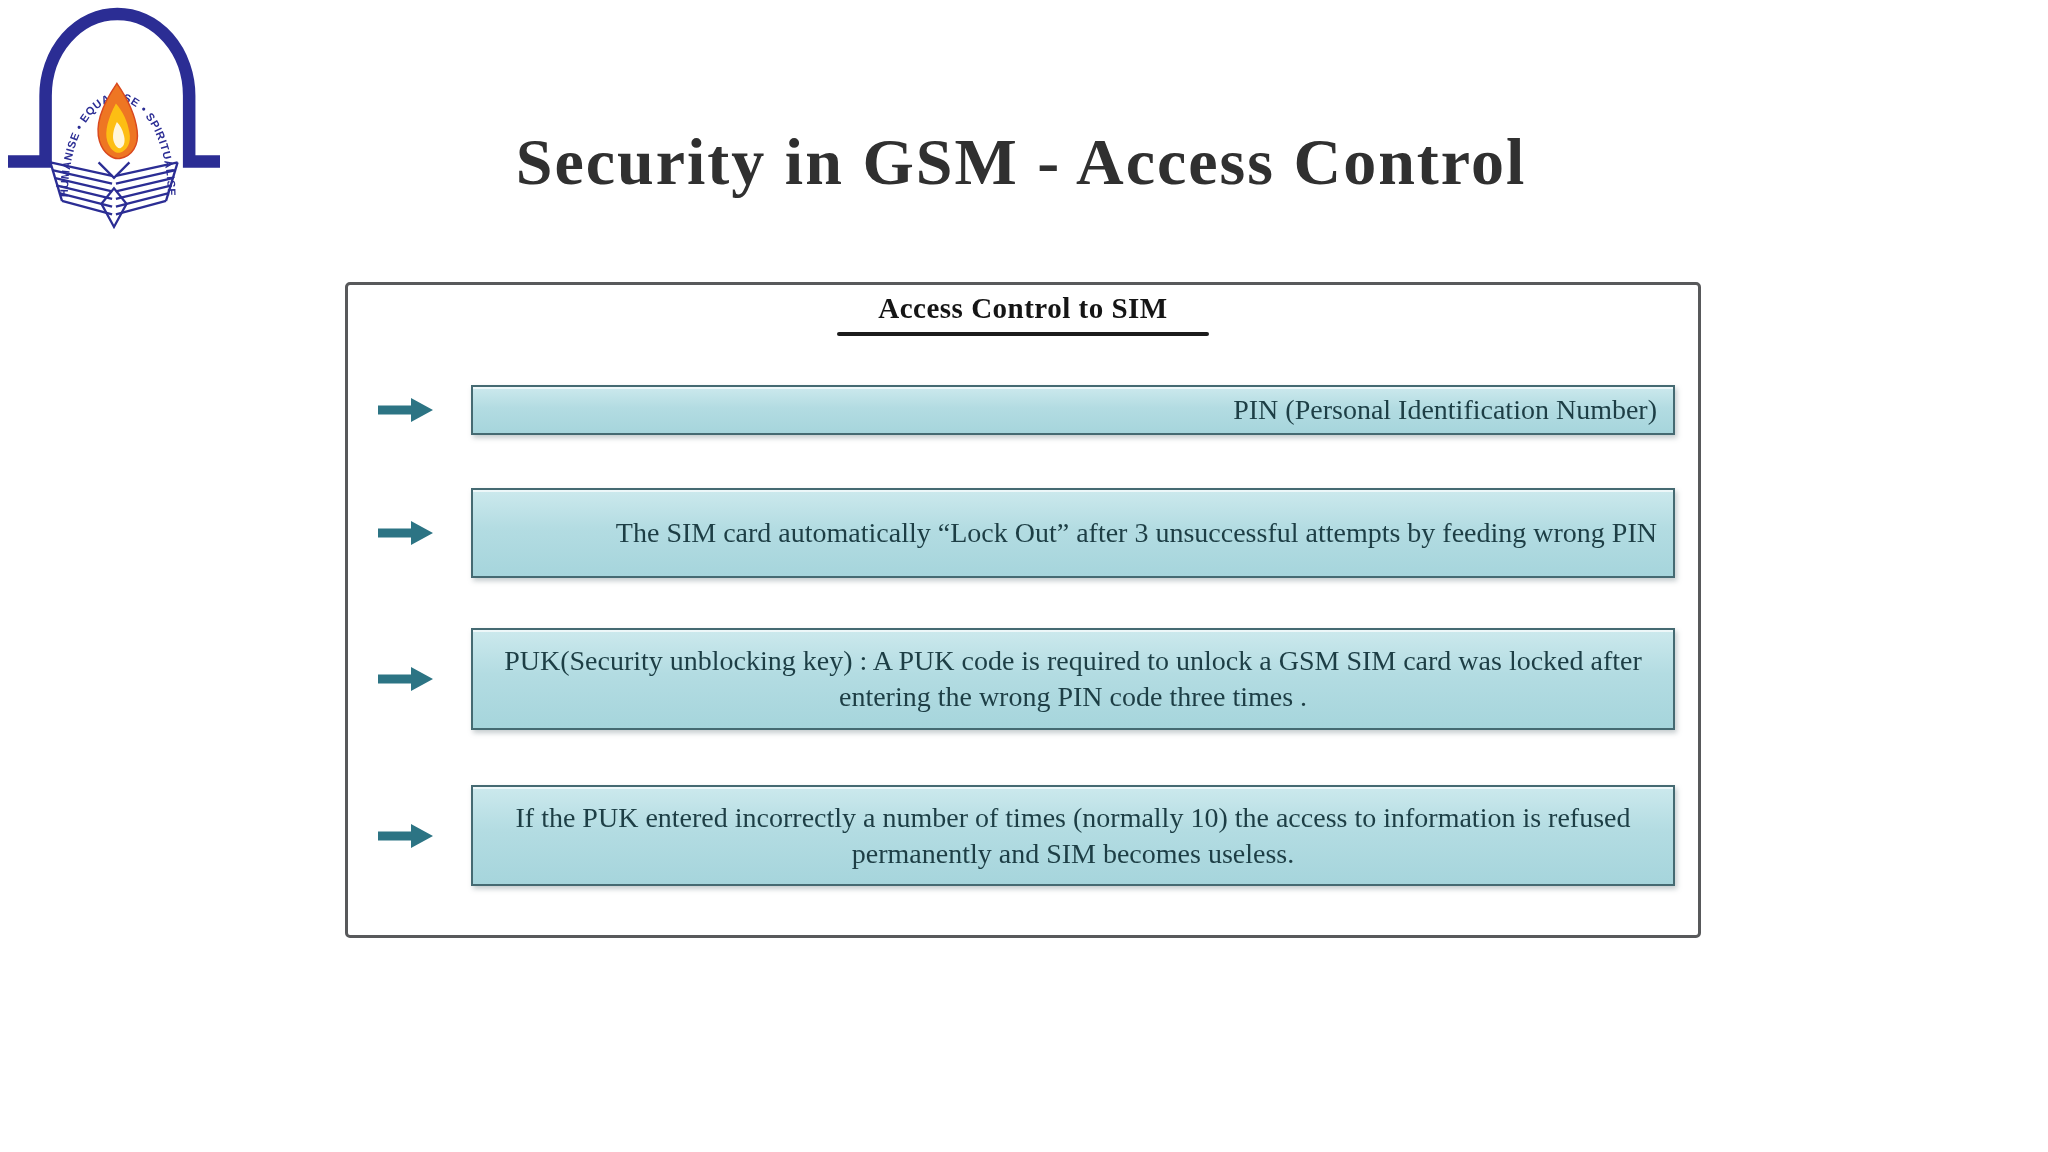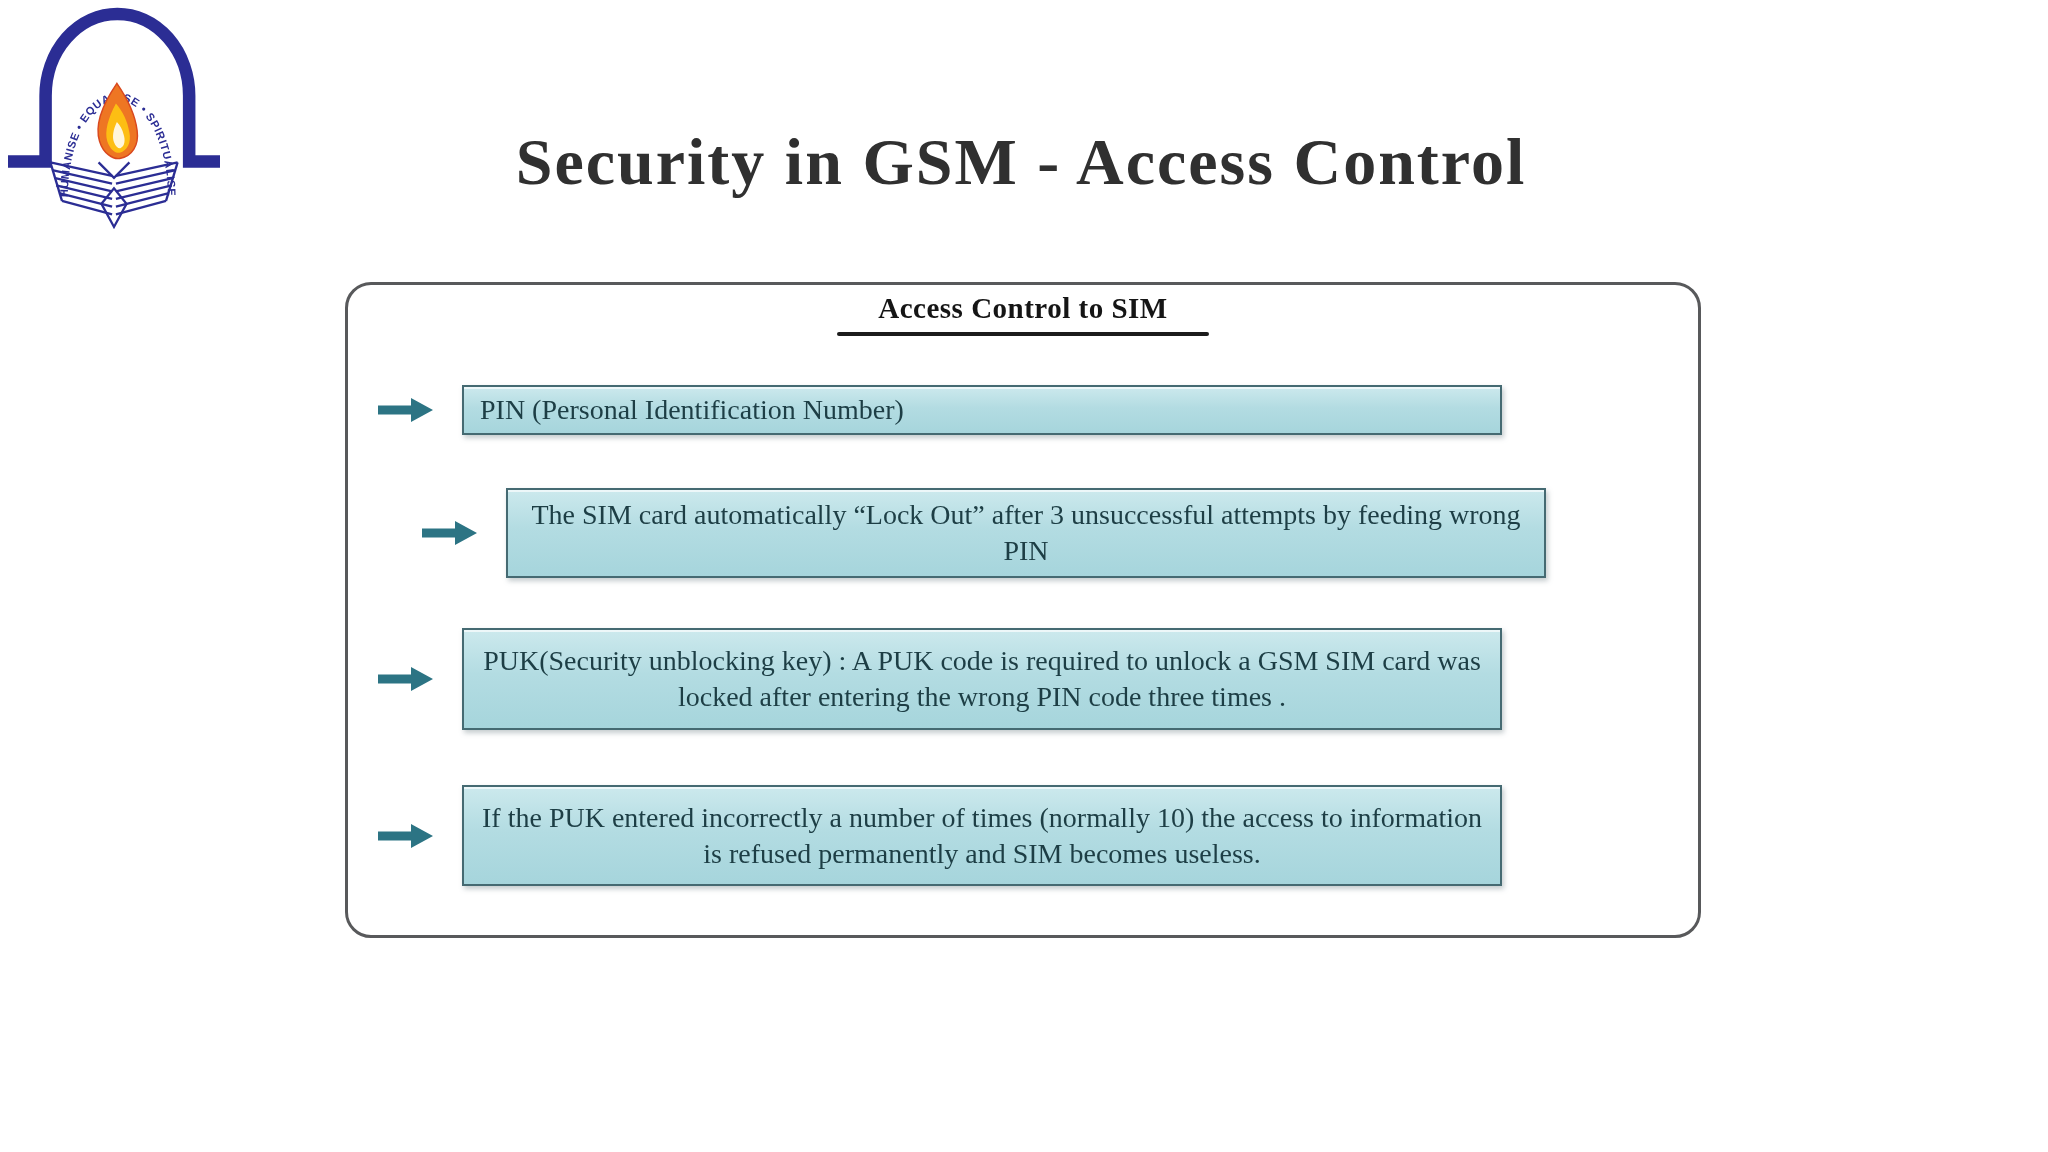--- a/index.html
+++ b/index.html
@@ -33,21 +33,21 @@
     font-size:66px; letter-spacing:2px;
     color:var(--title-text,#303030);
     white-space:nowrap;
   }
 
   
   .panel {
     position:absolute; left:345px; top:282px;
     width:1356px; height:656px;
     border:3px solid var(--panel-border,#58595b);
-    border-radius:26px;
+    border-radius:5px;
     background:#ffffff;
   }
   .panel-heading {
     position:absolute; top:7px; left:0; right:0;
     text-align:center;
     font-size:29px; font-weight:bold; letter-spacing:.5px;
     color:var(--heading-text,#151515);
   }
   .heading-underline {
     position:absolute; top:47px; left:50%;
@@ -58,30 +58,30 @@
 
   
   .row { position:absolute; left:0; width:100%; }
   .arrow-icon {
     position:absolute; left:30px; top:50%;
     transform:translateY(-50%);
     width:56px; height:26px;
   }
   .arrow-icon polygon { fill:var(--arrow-teal,#2c7484); stroke:#1e5references660; stroke-width:0; }
   .item-box {
-    position:absolute; left:114px; top:0;
-    width:1040px; height:100%;
+    position:absolute; left:123px; top:0;
+    width:1204px; height:100%;
     border:2px solid var(--box-border,#456a72);
     background:linear-gradient(180deg,
       var(--box-fill-top,#cce9ed) 0%,
       #b3dce2 45%,
       var(--box-fill-bottom,#a6d5dc) 100%);
     box-shadow: inset 0 2px 0 rgba(255,255,255,.65),
                 2px 3px 5px rgba(90,110,115,.35);
-    display:flex; align-items:center; justify-content:flex-start;
+    display:flex; align-items:center; justify-content:flex-end;
     text-align:center;
     font-size:28px; line-height:1.28;
     color:var(--box-text,#1d3e45);
     padding:0 16px;
   }
 </style>
 </head>
 <body>
 
 <svg class="logo" viewBox="0 0 220 238" aria-hidden="true">
@@ -133,21 +133,21 @@
 
   <div class="row" style="top:100px;height:50px;">
     <svg class="arrow-icon" viewBox="0 0 56 26">
       <polygon points="0,8.5 33,8.5 33,1 55,13 33,25 33,17.5 0,17.5"></polygon>
     </svg>
     <div class="item-box">
       <span>PIN (Personal Identification Number)</span>
     </div>
   </div>
 
-  <div class="row" style="top:203px;height:90px;margin-left:44px;">
+  <div class="row" style="top:203px;height:90px;">
     <svg class="arrow-icon" viewBox="0 0 56 26">
       <polygon points="0,8.5 33,8.5 33,1 55,13 33,25 33,17.5 0,17.5"></polygon>
     </svg>
     <div class="item-box">
       <span>The SIM card automatically “Lock Out” after 3 unsuccessful attempts by feeding wrong PIN</span>
     </div>
   </div>
 
   <div class="row" style="top:343px;height:102px;">
     <svg class="arrow-icon" viewBox="0 0 56 26">

